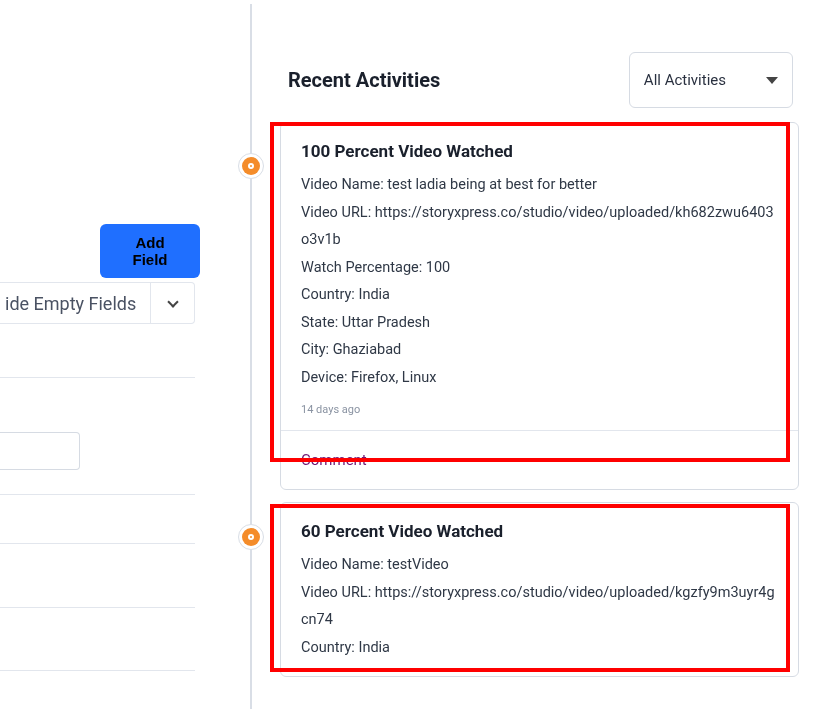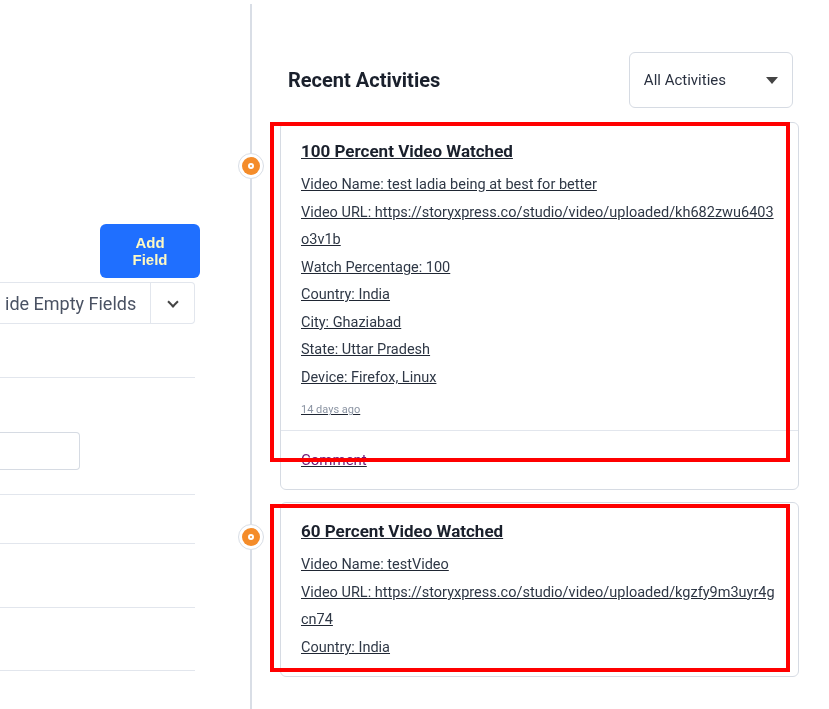--- a/index.html
+++ b/index.html
@@ -1,20 +1,20 @@
 <!DOCTYPE html>
 <html><head>
   <meta charset="utf-8">
   <style>
     * { margin:0; padding:0; box-sizing:border-box; }
     body { font-family:-apple-system,BlinkMacSystemFont,"Segoe UI",Roboto,Helvetica,Arial,sans-serif; background:#fff; color:#1f2633; width:829px; height:709px; overflow:hidden; position:relative; }
 
     
     .left-col { position:absolute; left:0; top:0; width:200px; height:709px; }
-    .add-field-btn { position:absolute; left:100px; top:224px; background:#1f6fff; color:#fef9c3; border:none; border-radius:6px; padding:10px 16px; font-size:15px; font-weight:600; cursor:pointer; }
+    .add-field-btn { position:absolute; left:100px; top:224px; background:#1f6fff; color:#000000; border:none; border-radius:6px; padding:10px 16px; font-size:15px; font-weight:600; cursor:pointer; }
     .hide-empty-row { position:absolute; left:0; top:282px; width:195px; height:42px; border:1px solid #e2e6ed; border-left:none; border-radius:0 4px 4px 0; display:flex; align-items:center; background:#fff; }
     .hide-empty-label { flex:1; padding-left:5px; color:#4a5263; font-size:18px; }
     .hide-empty-caret { width:44px; height:100%; border-left:1px solid #e2e6ed; display:flex; align-items:center; justify-content:center; color:#555; }
     .small-box { position:absolute; left:0; width:80px; height:38px; border:1px solid #d6dbe3; border-left:none; border-radius:0 4px 4px 0; background:#fff; }
     .edge-line { position:absolute; left:0; width:195px; height:0; border-top:1px solid #e2e6ed; }
 
     
     .right-col { position:absolute; left:250px; top:4px; width:579px; height:667px; }
     .timeline-vline { position:absolute; left:0; top:0; width:0; height:709px; border-left:2px solid #d9dee6; }
     .timeline-dot { position:absolute; left:-12px; width:26px; height:26px; border-radius:50%; border:1px solid #d9dee6; background:#fff; display:flex; align-items:center; justify-content:center; }
@@ -24,21 +24,21 @@
     .section-header { position:absolute; left:38px; top:48px; display:flex; align-items:center; width:505px; justify-content:space-between; }
     .section-title { font-size:20px; font-weight:700; color:#1a202c; }
     .filter-select { border:1px solid #d6dbe3; border-radius:6px; padding:18px 14px; font-size:15px; color:#2a3140; background:#fff; display:flex; align-items:center; gap:40px; cursor:pointer; }
     .caret-down { width:0; height:0; border-left:6px solid transparent; border-right:6px solid transparent; border-top:7px solid #444; }
 
     .feed-scroll { position:absolute; left:30px; top:118px; width:525px; height:560px; overflow-y:scroll; padding-right:6px; }
     .feed-scroll::-webkit-scrollbar { width:14px; }
     .feed-scroll::-webkit-scrollbar-track { background:#f1f2f4; }
     .feed-scroll::-webkit-scrollbar-thumb { background:#c4c8ce; border-radius:2px; }
 
-    .activity-card { border:1px solid #d6dbe3; border-radius:6px; background:#fff; margin-bottom:12px;text-decoration:underline; }
+    .activity-card { border:1px solid #d6dbe3; border-radius:6px; background:#fff; margin-bottom:12px; }
     .card-body { padding:18px 20px 14px 20px; }
     .card-title { font-size:17px; font-weight:700; color:#1a202c; margin-bottom:10px; }
     .card-line { font-size:14.5px; color:#2f3846; line-height:1.9; word-break:break-all; }
     .card-time { font-size:11px; color:#8a93a2; margin-top:12px; }
     .card-comment { border-top:1px solid #e2e6ed; padding:20px 20px; font-size:15px; color:#701a75; cursor:text; }
 
     .highlight-box { position:absolute; border:4px solid #ff0000; pointer-events:none; }
     .chevron { display:inline-block; transform:rotate(45deg); border:solid #444; border-width:0 2px 2px 0; padding:3px; margin-top:-3px; }
   </style>
 </head>
@@ -82,22 +82,22 @@
   </div>
 
   <div class="feed-scroll">
     <div class="activity-card">
       <div class="card-body">
         <div class="card-title">100 Percent Video Watched</div>
         <div class="card-line">Video Name: test ladia being at best for better</div>
         <div class="card-line">Video URL: https://storyxpress.co/studio/video/uploaded/kh682zwu6403o3v1b</div>
         <div class="card-line">Watch Percentage: 100</div>
         <div class="card-line">Country: India</div>
+        <div class="card-line">State: Uttar Pradesh</div>
         <div class="card-line">City: Ghaziabad</div>
-        <div class="card-line">State: Uttar Pradesh</div>
         <div class="card-line">Device: Firefox, Linux</div>
         <div class="card-time">14 days ago</div>
       </div>
       <div class="card-comment">Comment</div>
     </div>
 
     <div class="activity-card">
       <div class="card-body">
         <div class="card-title">60 Percent Video Watched</div>
         <div class="card-line">Video Name: testVideo</div>

